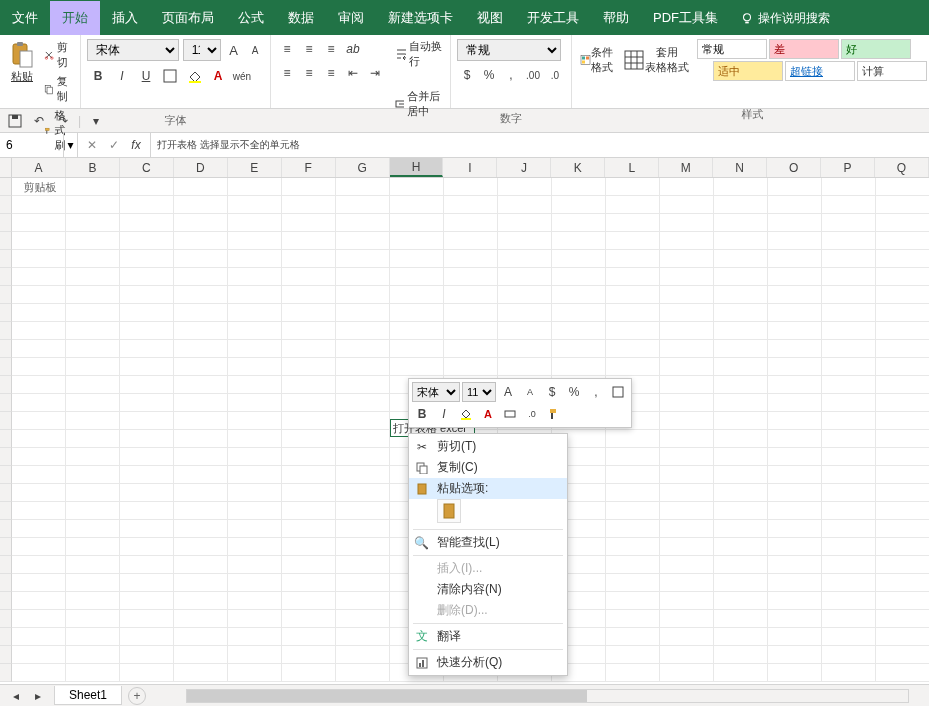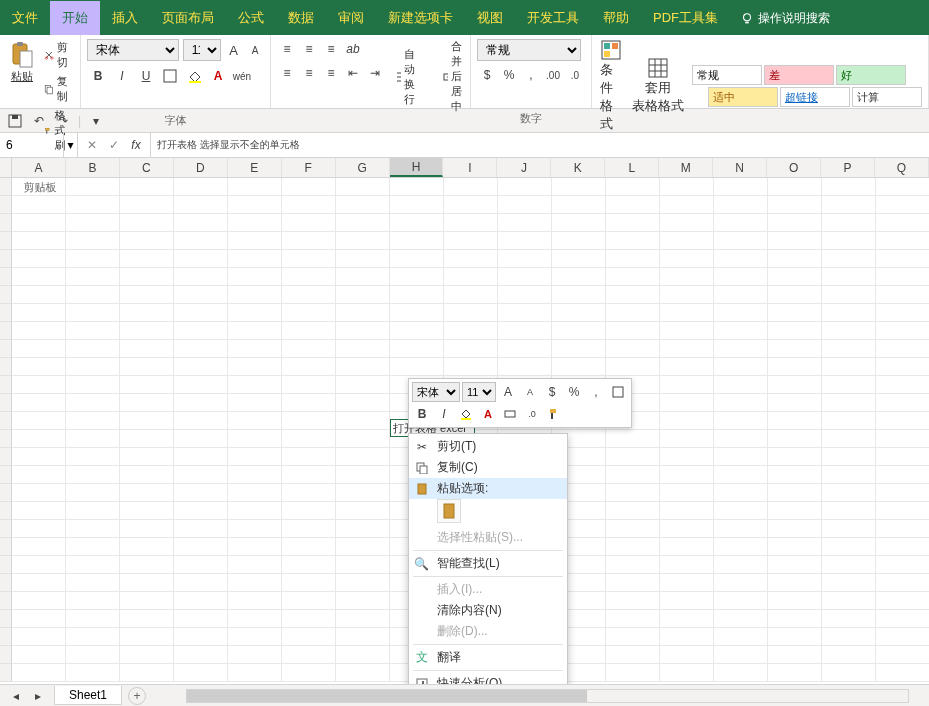--- a/index.html
+++ b/index.html
@@ -1,20 +1,20 @@
 <!DOCTYPE html>
 <html><head>
 <meta charset="utf-8">
 <style>
 * { margin: 0; padding: 0; box-sizing: border-box; font-family: "Microsoft YaHei", sans-serif; }
 body { width: 929px; height: 706px; background: #fff; overflow: hidden; position: relative; font-size: 12px; }
 
 
 .titlebar { background: #217346; height: 35px; display: flex; align-items: flex-end; }
-.tab { padding: 8px 12px; color: #fde047; cursor: pointer; font-size: 13px; }
+.tab { padding: 8px 12px; color: #ffffff; cursor: pointer; font-size: 13px; }
 .tab.active { background: #c4b5fd; color: #217346; }
 .tell-me { display: flex; align-items: center; color: #fff; margin-left: 10px; padding-bottom: 8px; gap: 4px; }
 .bulb-icon { width: 14px; height: 14px; }
 
 
 .ribbon { background: #fff; border-bottom: 1px solid #d4d4d4; height: 74px; display: flex; }
 .group { border-right: 1px solid #e1e1e1; padding: 4px 6px 2px 6px; display: flex; flex-direction: column; justify-content: space-between; }
 .group-label { text-align: center; font-size: 11px; color: #666; padding-top: 2px; margin-top: 24px; }
 .group-body { display: flex; gap: 4px; }
 
@@ -35,21 +35,21 @@
 .font-bottom .btn { width: 22px; height: 22px; }
 
 .align-grid { display: flex; flex-direction: column; gap: 4px; }
 .align-row { display: flex; gap: 2px; }
 
 .number-top { display: flex; gap: 4px; }
 .number-select { width: 104px; }
 .number-bottom { display: flex; gap: 2px; margin-top: 4px; }
 
 .styles-body { display: flex; gap: 6px; align-items: center; }
-.style-big { display: flex; flex-direction: column; align-items: center; font-size: 13px; color: #333; padding: 0 2px; }
+.style-big { display: flex; flex-direction: row; align-items: center; font-size: 11px; color: #333; padding: 0 2px; }
 .style-big svg { width: 22px; height: 22px; }
 
 .style-gallery { display: flex; flex-direction: column; gap: 2px; }
 .gallery-row { display: flex; gap: 2px; }
 .gallery-cell { width: 70px; height: 20px; border: 1px solid #ccc; font-size: 11px; display: flex; align-items: center; padding: 0 4px; }
 .gc-normal { background: #fff; }
 .gc-bad { background: #ffc7ce; color: #9c0006; }
 .gc-good { background: #c6efce; color: #006100; }
 .gc-neutral { background: #ffeb9c; color: #9c5700; margin-left: 16px; }
 .gc-link { color: #0563c1; text-decoration: underline; }
@@ -220,21 +220,21 @@
           <button class="btn" style="font-style:italic">ab</button>
         </div>
         <div class="align-row">
           <button class="btn">≡</button>
           <button class="btn">≡</button>
           <button class="btn">≡</button>
           <button class="btn">⇤</button>
           <button class="btn">⇥</button>
         </div>
       </div>
-      <div style="display:flex;gap:20px;font-size:11px;color:#333;margin-left:6px">
+      <div style="display:flex;flex-direction:column;gap:20px;font-size:11px;color:#333;margin-left:6px">
         <div style="display:flex;align-items:center;gap:3px">
             <svg width="14" height="14">
               <path d="M2 3h10M2 7h8a2 2 0 010 4H8m0 0l2-2m-2 2l2 2M2 11h4" stroke="#444" fill="none"></path>
             </svg>
             <span>自动换行</span>
           </div>
         <div style="display:flex;align-items:center;gap:3px">
             <svg width="14" height="14">
               <rect x="1" y="4" width="12" height="6" fill="none" stroke="#444"></rect>
               <path d="M4 7h6" stroke="#444"></path>
@@ -979,23 +979,20 @@
         </span>
       <span>粘贴选项:</span>
     </div>
     <div class="ctx-paste-opts">
       <span class="paste-opt">
           <svg width="14" height="16">
             <rect x="2" y="1" width="10" height="14" fill="#d29b3a" stroke="#a5781f"></rect>
           </svg>
         </span>
     </div>
-    <div class="ctx-item disabled">
-      <span>选择性粘贴(S)...</span>
-    </div>
     <div class="ctx-sep"></div>
     <div class="ctx-item">
       <span class="ctx-icon">🔍</span>
       <span>智能查找(L)</span>
     </div>
     <div class="ctx-sep"></div>
     <div class="ctx-item disabled">
         <span>插入(I)...</span>
       </div>
     <div class="ctx-item">

